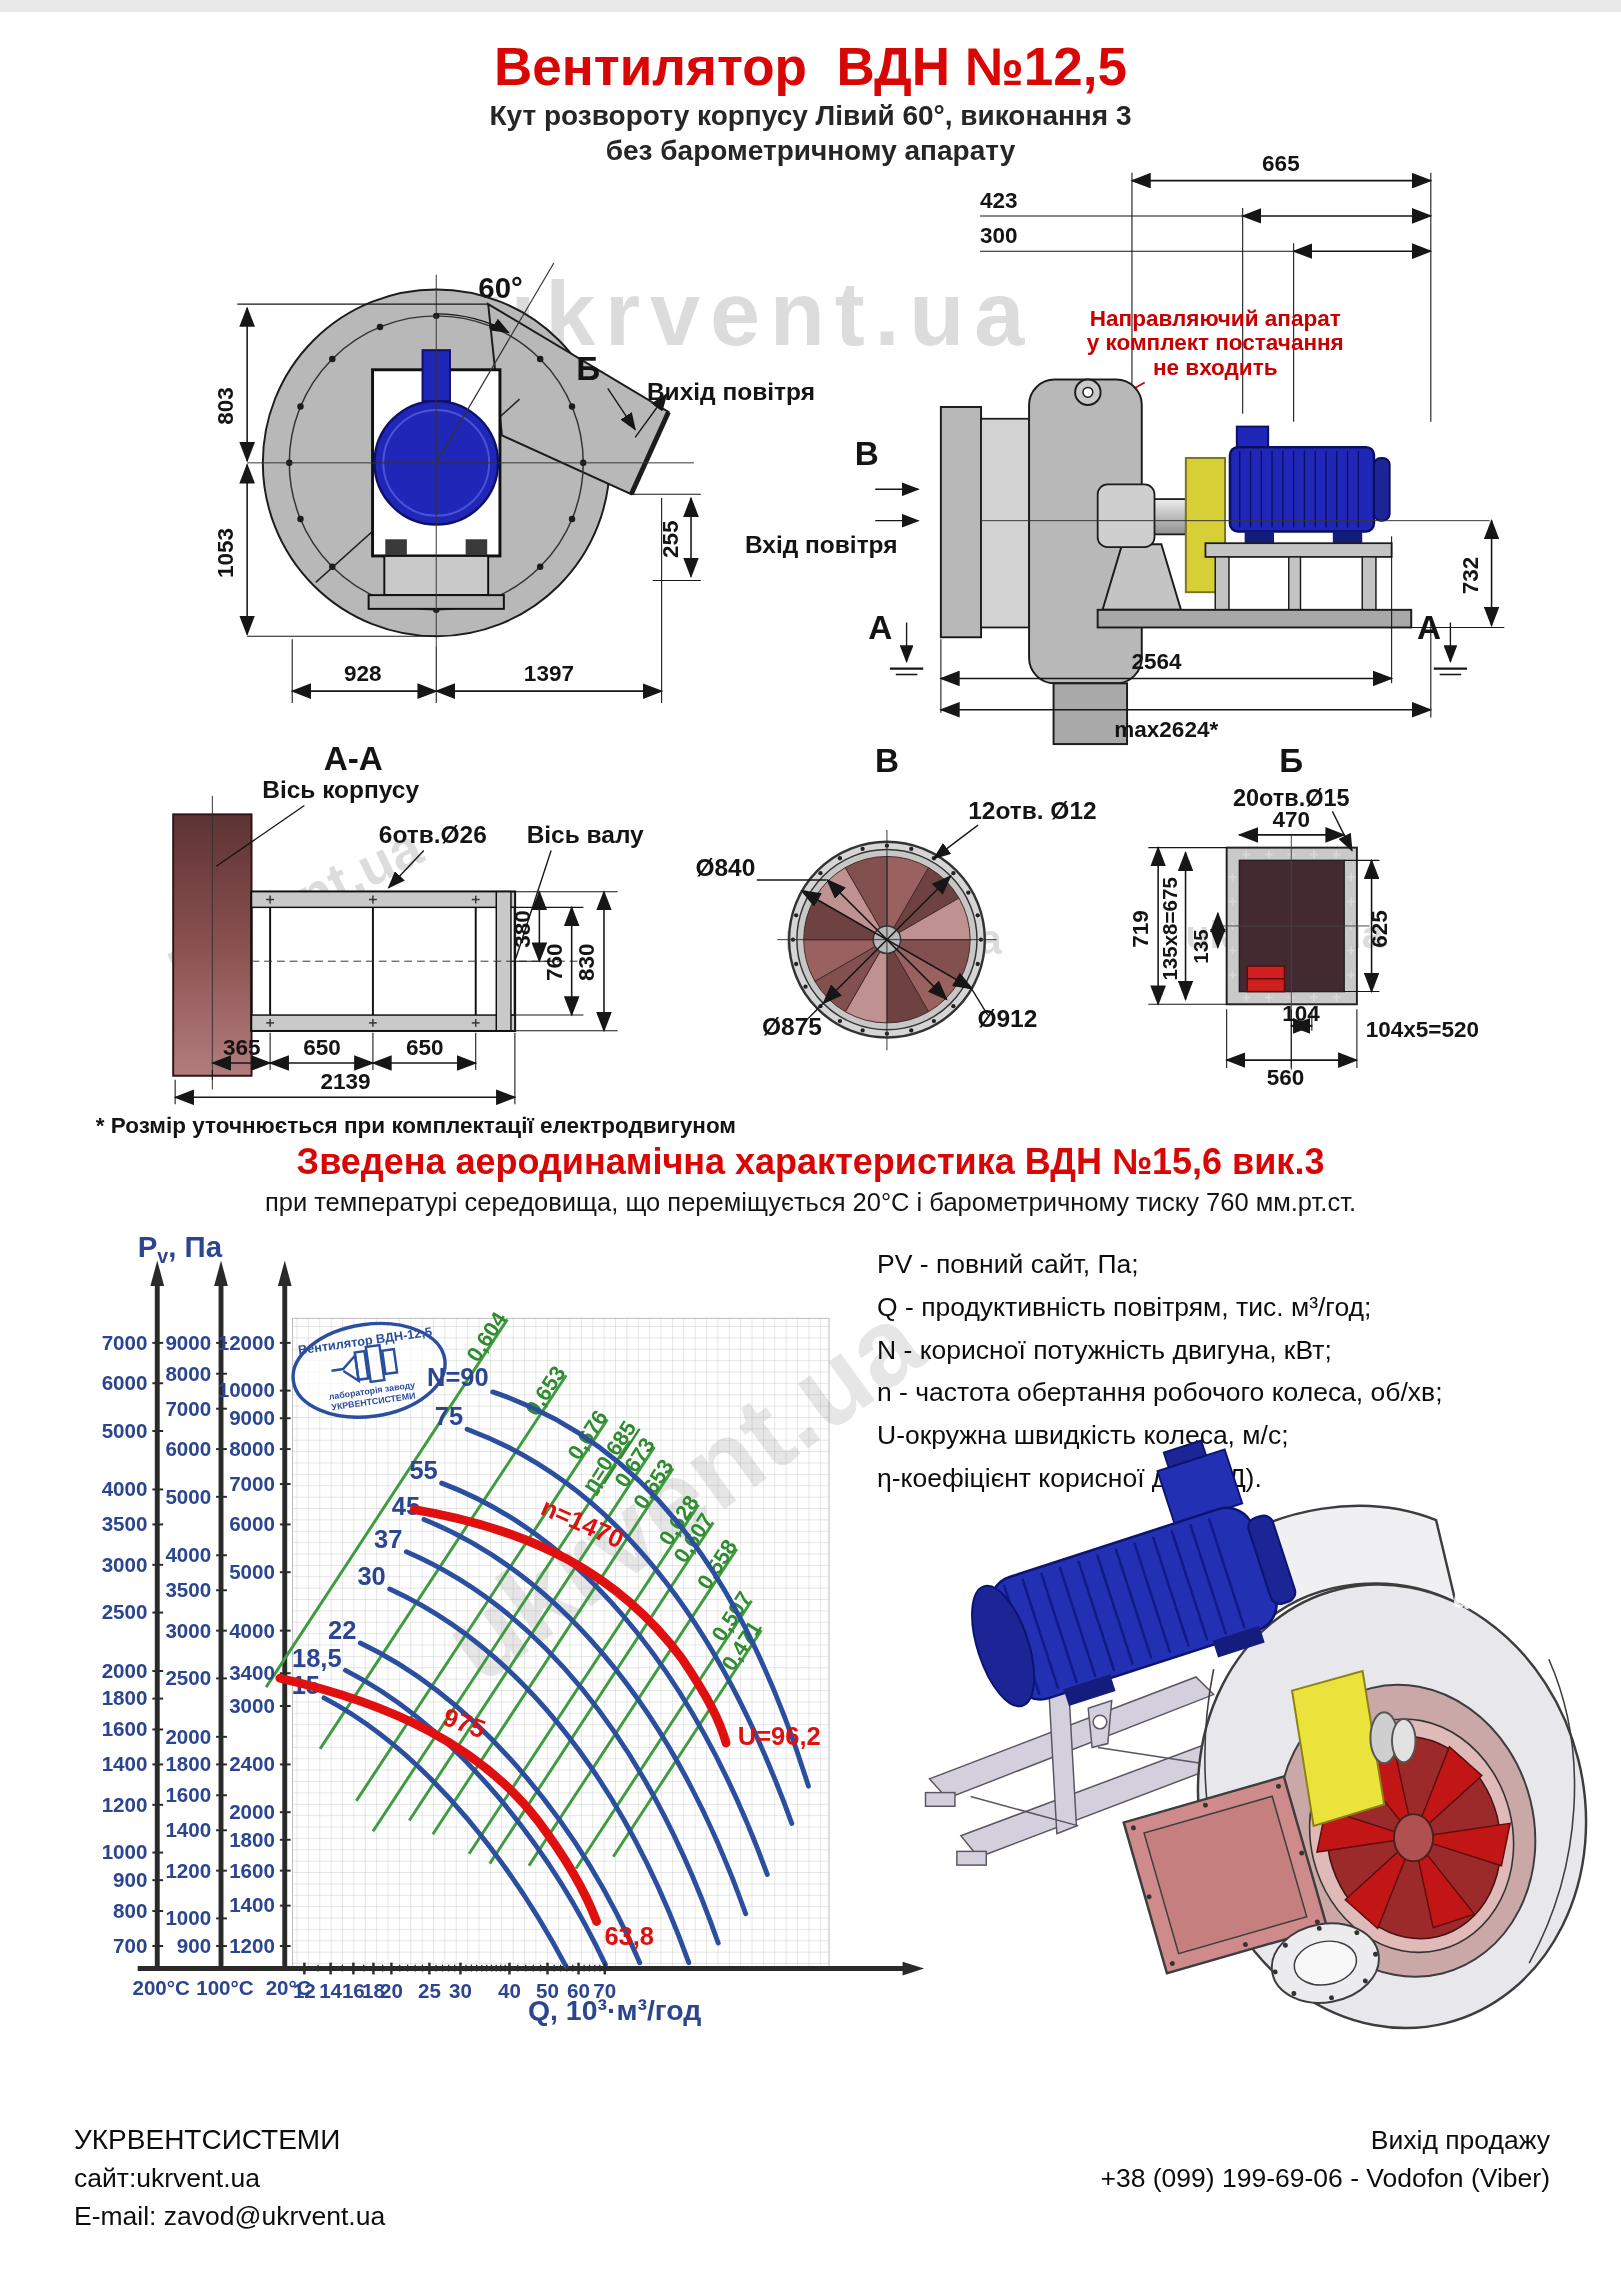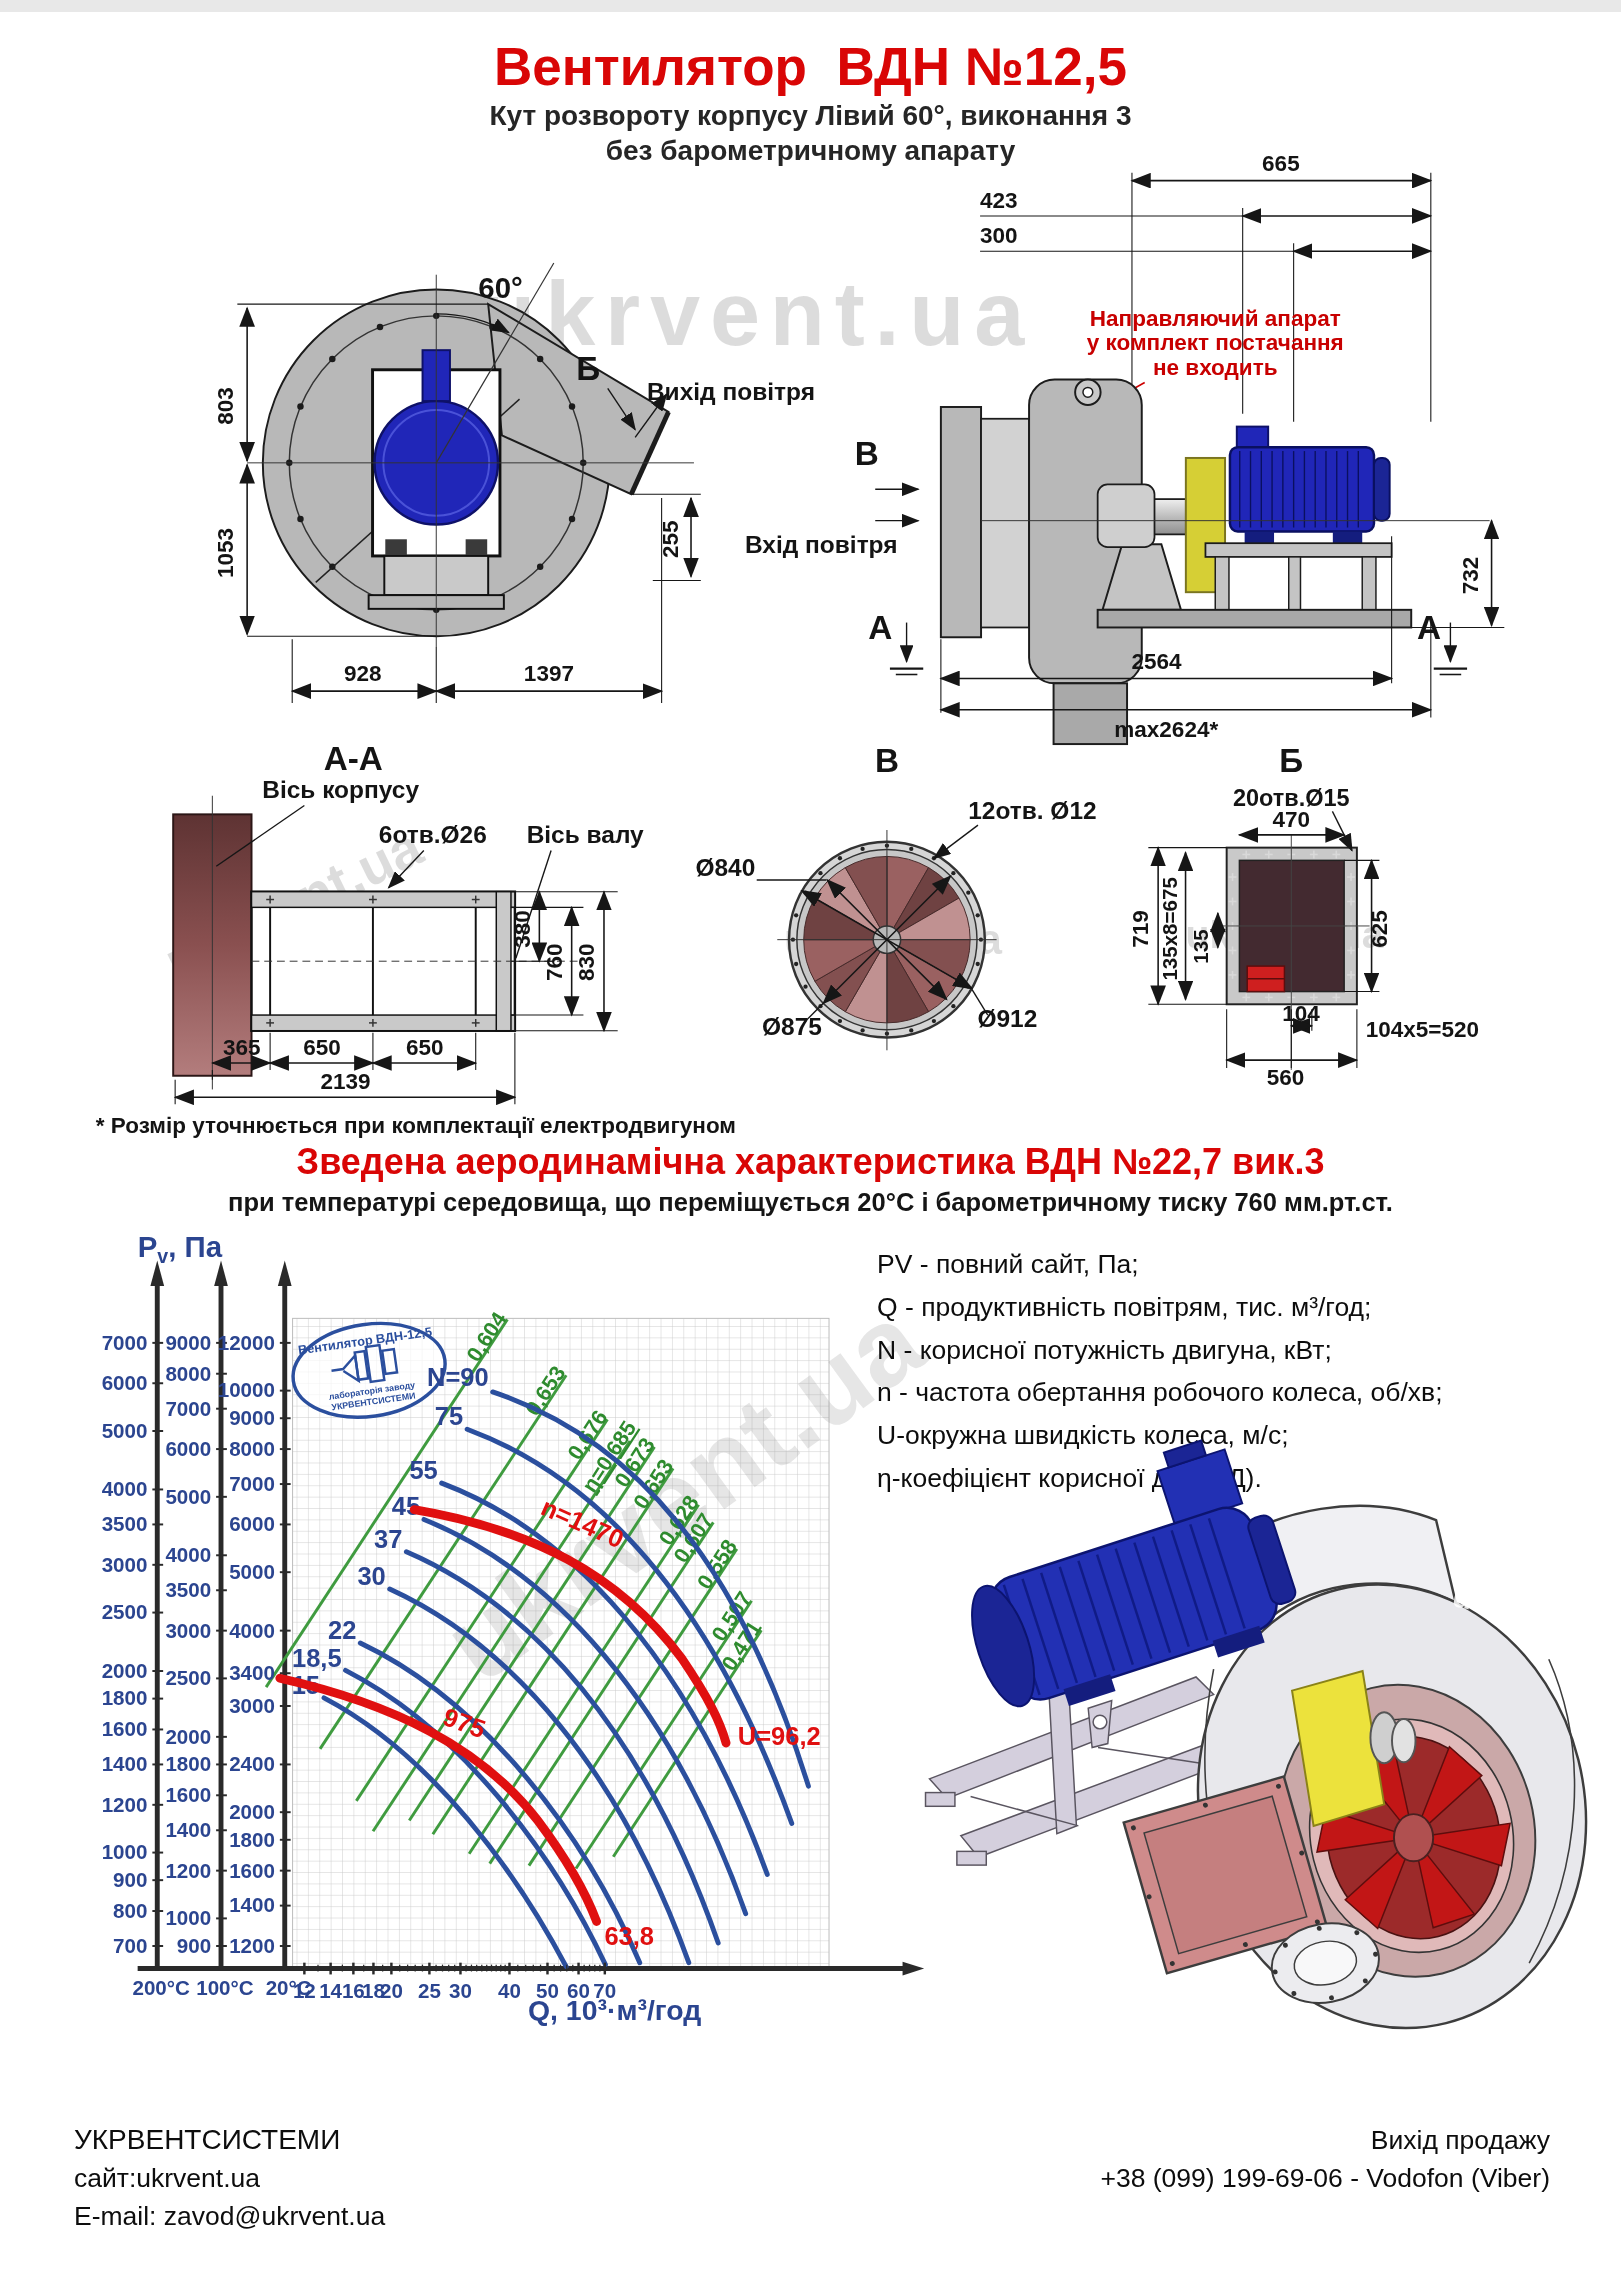--- a/index.html
+++ b/index.html
@@ -1,21 +1,21 @@
 <!DOCTYPE html>
 <html><head>
 <meta charset="utf-8">
 <style>
   body{margin:0;background:#e8e8e8;font-family:"Liberation Sans",sans-serif}
   .page{position:relative;width:1621px;height:2293px;background:#ffffff;overflow:hidden;margin:12px auto}
   .abs{position:absolute}
   .title{font-size:53px;font-weight:bold;color:#d90606;text-align:center;margin:0;white-space:pre;width:100%}
   .sub{font-size:28px;font-weight:bold;color:#262626;text-align:center;width:100%}
   .aero-t{font-size:36px;font-weight:bold;color:#d90606;text-align:center;width:100%}
-  .aero-s{font-size:25.5px;font-weight:bold;color:#151515;text-align:center;width:100%}
+  .aero-s{font-size:25.5px;font-weight:normal;color:#151515;text-align:center;width:100%}
   .leg{font-size:26.5px;color:#0d0d0d;margin:0 0 11.8px 0}
   .foot{font-size:26.5px;line-height:38px;color:#0d0d0d}
   .fr{text-align:right}
   
   text{font-family:"Liberation Sans",sans-serif}
   .dim{font:bold 23px "Liberation Sans",sans-serif;fill:#141414}
   .dimS{font:bold 21px "Liberation Sans",sans-serif;fill:#141414}
   .big{font:bold 34px "Liberation Sans",sans-serif;fill:#141414}
   .lbl{font:bold 25px "Liberation Sans",sans-serif;fill:#141414}
   .note{font:bold 23px "Liberation Sans",sans-serif;fill:#c80000}
@@ -413,21 +413,21 @@
       <line class="dl da" x1="1258" y1="295" x2="1279" y2="295"></line>
       <text class="dim" x="1268" y="290" text-anchor="middle">104</text>
       <text class="dim" x="1334" y="306">104х5=520</text>
       <line x1="1192" y1="278" x2="1192" y2="338" class="ext"></line>
       <line x1="1325" y1="278" x2="1325" y2="338" class="ext"></line>
       <line class="dl da" x1="1192" y1="330" x2="1325" y2="330"></line>
       <text class="dim" x="1252" y="355" text-anchor="middle">560</text>
     </g>
   </svg>
 
-  <div class="abs aero-t" style="top:1129px;left:0">Зведена аеродинамічна характеристика ВДН №22,7 вик.3</div>
+  <div class="abs aero-t" style="top:1129px;left:0">Зведена аеродинамічна характеристика ВДН №15,6 вик.3</div>
   <div class="abs aero-s" style="top:1176px;left:0">при температурі середовища, що переміщується 20°С і барометричному тиску 760 мм.рт.ст.</div>
 
   <svg id="chart-plot" class="abs" style="left:69px;top:1223px" width="863" height="863" viewBox="0 0 880 880">
     <defs>
       <pattern id="grid" width="11.6" height="11.6" patternUnits="userSpaceOnUse">
         <path d="M11.6 0H0V11.6" fill="none" stroke="#cccccc" stroke-width="1"></path>
       </pattern>
     </defs>
     <rect x="228" y="85" width="547" height="663" fill="url(#grid)" stroke="#bbbbbb"></rect>
     <text class="wm" x="420" y="460" transform="rotate(-36 420 460)" style="font-size:112px;opacity:.22">ukrvent.ua</text>

